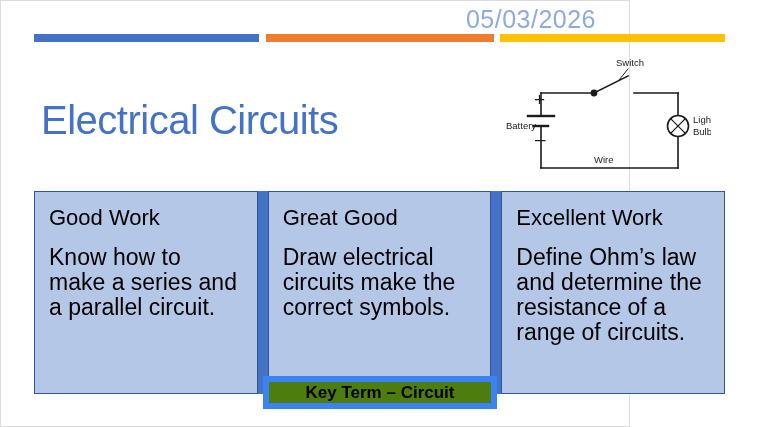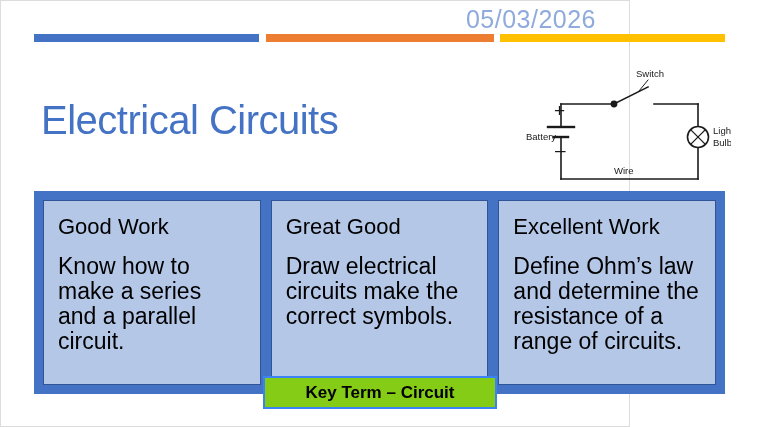--- a/index.html
+++ b/index.html
@@ -54,40 +54,38 @@
     line-height: 62px;
     color: #4472c4;
     font-weight: 400;
     letter-spacing: -0.5px;
     white-space: nowrap;
   }
 
   
   .circuit {
     position: absolute;
-    left: 525px;
+    left: 505px;
     top: 55px;
     width: 205px;
     height: 125px;
-    margin-top: 11px;
   }
   .circuit svg { display: block; }
 
   
   .panel {
     position: absolute;
     left: 33px;
     top: 190px;
     width: 691px;
     height: 203px;
     background: #4472c4;
     box-sizing: border-box;
     display: flex;
     flex-direction: row;
-    padding: 9px;
     gap: 10px;
   }
   .card {
     flex: 1 1 0;
     background: #b4c7e7;
     border: 1px solid #2f5597;
     box-sizing: border-box;
     padding: 13px 14px 10px 14px;
     overflow: hidden;
   }
@@ -106,22 +104,22 @@
     margin: 0;
   }
 
   
   .keyterm {
     position: absolute;
     left: 262px;
     top: 375px;
     width: 234px;
     height: 33px;
-    background: #84cc16;
-    border: 2px solid #3b82f6;
+    background: #4d7c0f;
+    border: 6px solid #3b82f6;
     box-sizing: border-box;
     display: flex;
     align-items: center;
     justify-content: center;
     font-size: 17px;
     font-weight: bold;
     color: #000000;
     white-space: nowrap;
   }
 </style>

